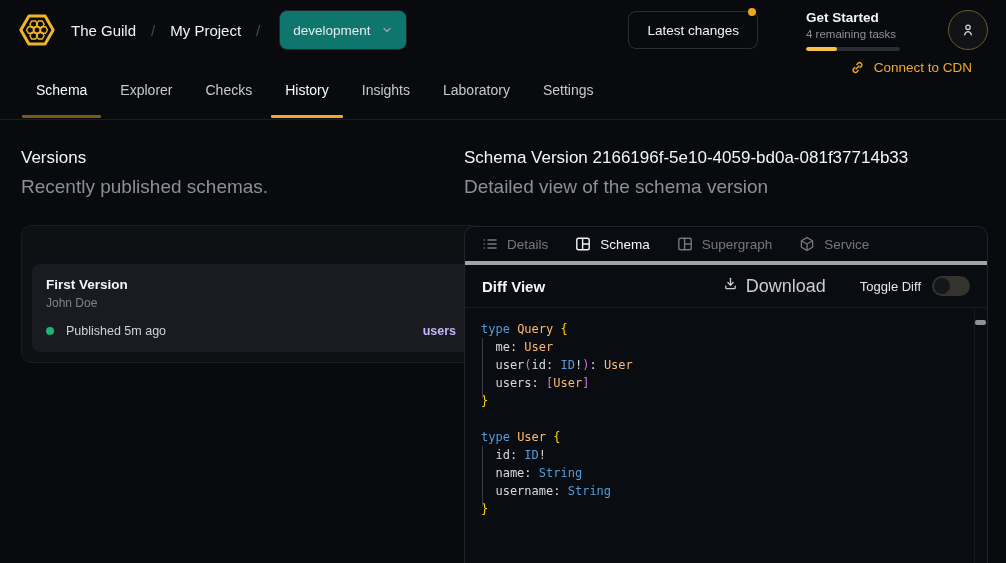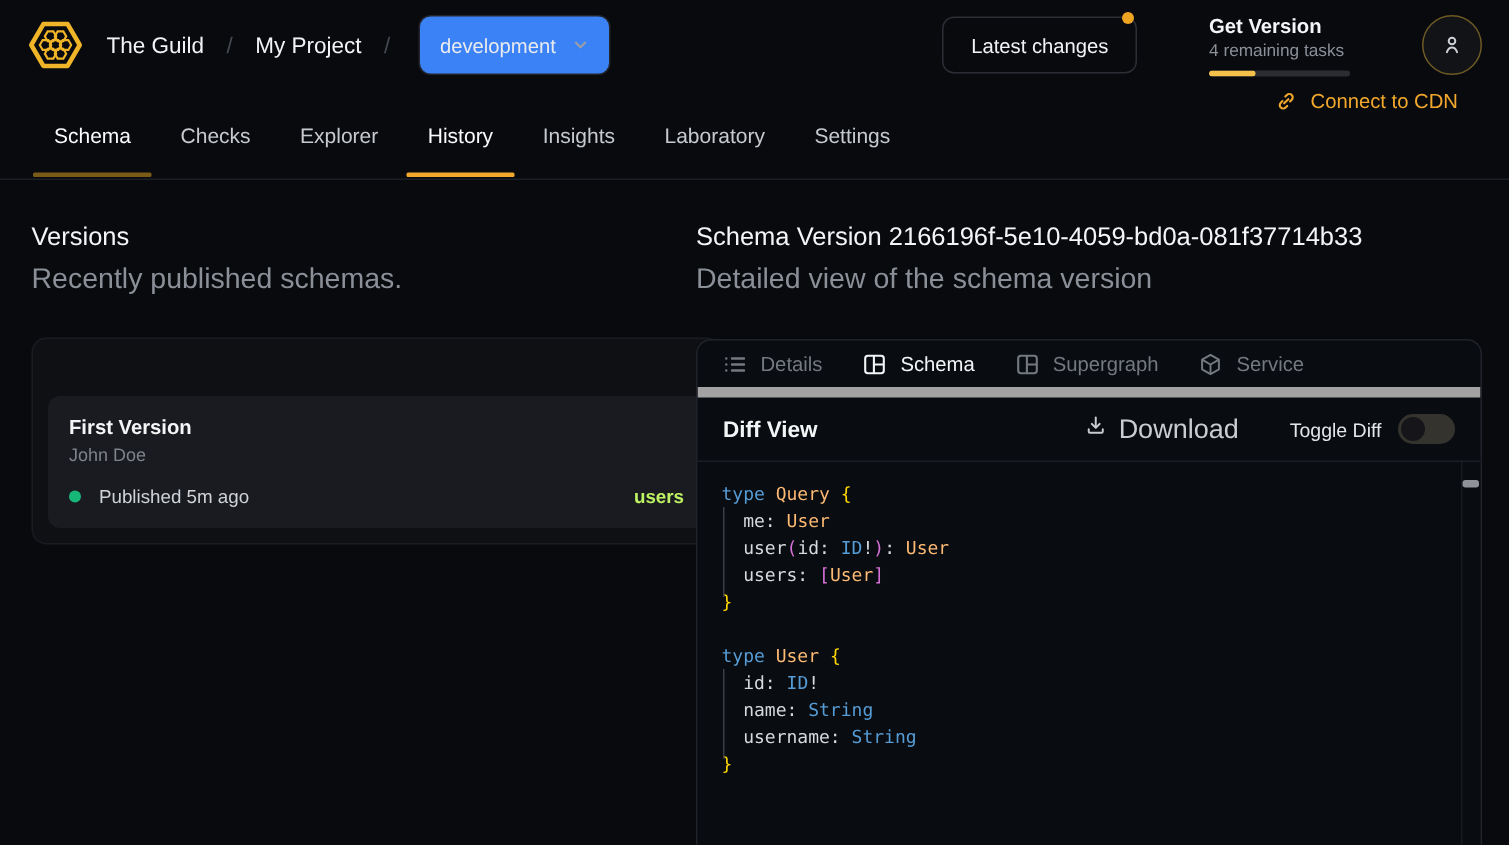--- a/index.html
+++ b/index.html
@@ -12,21 +12,21 @@
   }
   svg { display:block; }
 
   
   .topbar { height:60px; display:flex; align-items:center; padding:0 18px; }
   .brand { display:flex; align-items:center; gap:15px; }
   .logo { width:38px; height:38px; color:#f0b429; }
   .crumb { font-size:15px; font-weight:500; color:#f2f3f5; white-space:nowrap;text-align:center; }
   .sep { font-size:15px; color:#454a52; }
   .env-btn { height:40px; margin-left:4px; padding:0 13px; display:flex; align-items:center; gap:10px;
-    background:#3b82f6; border:1px solid #22252b; border-radius:8px; color:#e9ebee; font-size:13.5px; cursor:pointer; }
+    background:#0f766e; border:1px solid #22252b; border-radius:8px; color:#e9ebee; font-size:13.5px; cursor:pointer; }
   .env-btn .chev { color:#9a9ea6; }
   .top-right { margin-left:auto; display:flex; align-items:center; gap:48px; }
   .latest-btn { position:relative; height:38px; padding:0 18px; background:transparent;
     border:1px solid #2b2e35; border-radius:8px; color:#f2f3f5; font-size:13.5px;
     font-family:"Liberation Sans", sans-serif; cursor:pointer; white-space:nowrap; }
   .latest-dot { position:absolute; top:-4px; right:1px; width:8px; height:8px; border-radius:50%; background:#eda421; }
   .get-started { width:94px; }
   .gs-title { font-size:13.5px; font-weight:600; color:#f4f5f7; }
   .gs-sub { font-size:11.5px; color:#8b8f97; margin-top:3px; white-space:nowrap; }
   .gs-bar { margin-top:7px; width:94px; height:4px; border-radius:2px; background:#2b2d33; overflow:hidden; }
@@ -52,25 +52,25 @@
   .section-sub { font-size:19px; color:#8b8f97; margin-top:8px; }
 
   
   .versions-card { margin-top:27px; width:460px; background:#0e1014; border:1px solid #1a1c22; border-radius:10px; padding:38px 10px 10px; }
   .version-item { background:#191b20; border-radius:8px; padding:13px 14px 14px; cursor:pointer; }
   .vi-title { font-size:13.5px; font-weight:700; color:#f4f5f7; }
   .vi-author { font-size:12px; color:#7e828b; margin-top:4px; }
   .vi-row { display:flex; align-items:center; margin-top:14px; }
   .vi-dot { width:8px; height:8px; border-radius:50%; margin-right:12px; }
   .vi-status { font-size:12.5px; color:#cfd2d7; }
-  .vi-service { margin-left:auto; font-size:12.5px; font-weight:700; color:#bef264;text-align:right; }
+  .vi-service { margin-left:auto; font-size:12.5px; font-weight:700; color:#c4b5fd;text-align:right; }
 
   
   .panel { margin-top:28px; border:1px solid #20232a; border-bottom:none; border-radius:10px 10px 0 0; background:#090c10; height:400px; overflow:hidden; }
-  .panel-tabs { height:38px; display:flex; align-items:center; padding:0 17px; gap:27px; border-bottom:7px solid #a3a3a3; }
+  .panel-tabs { height:38px; display:flex; align-items:center; padding:0 17px; gap:27px; border-bottom:4px solid #a3a3a3; }
   .ptab { display:flex; align-items:center; gap:9px; font-size:13.5px; color:#74787f; cursor:pointer; white-space:nowrap; }
   .ptab.active { color:#f4f5f7; }
   .ptab svg { width:16px; height:16px; }
   .diff-head { height:43px; display:flex; align-items:center; padding:0 17px; border-bottom:1px solid #1b1e24; }
   .diff-title { font-size:15px; font-weight:700; color:#f4f5f7; }
   .diff-right { margin-left:auto; display:flex; align-items:center; }
   .download { display:flex; align-items:flex-start; gap:8px; color:#c9ccd1; font-size:18px; cursor:pointer; background:none; border:none; font-family:"Liberation Sans", sans-serif; }
   .toggle-label { margin-left:28px; font-size:13px; color:#e4e6ea; }
   .toggle { margin-left:11px; width:38px; height:20px; border-radius:10px; background:#35332d; position:relative; cursor:pointer; }
   .toggle .knob { position:absolute; top:2px; width:16px; height:16px; border-radius:50%; background:#16151a; left:2px; }
@@ -121,21 +121,21 @@
       </span>
     </div>
   </div>
 
   <div class="top-right">
     <button class="latest-btn">
       <span>Latest changes</span>
       <span class="latest-dot"></span>
     </button>
     <div class="get-started">
-      <div class="gs-title">Get Version</div>
+      <div class="gs-title">Get Started</div>
       <div class="gs-sub">4 remaining tasks</div>
       <div class="gs-bar">
         <div class="gs-fill" style="width: 33%;"></div>
       </div>
     </div>
     <div class="avatar">
       <span>
         <svg viewBox="0 0 16 16" width="16" height="16" fill="none" stroke="currentColor" stroke-width="1.3" stroke-linecap="round">
           <circle cx="8" cy="5.3" r="2.2"></circle>
           <path d="M4.6 12.8c.7-2.1 2-3.2 3.4-3.2s2.7 1.1 3.4 3.2"></path>
@@ -145,24 +145,24 @@
   </div>
 </header>
 
 <nav class="nav">
   <div class="nav-tabs" id="nav-tabs">
       <div class="nav-tab bright">
         <span>Schema</span>
         <div class="nav-underline u-dim"></div>
       </div>
       <div class="nav-tab">
+        <span>Explorer</span>
+      </div>
+      <div class="nav-tab">
         <span>Checks</span>
-      </div>
-      <div class="nav-tab">
-        <span>Explorer</span>
       </div>
       <div class="nav-tab bright">
         <span>History</span>
         <div class="nav-underline u-bright"></div>
       </div>
       <div class="nav-tab">
         <span>Insights</span>
       </div>
       <div class="nav-tab">
         <span>Laboratory</span>

